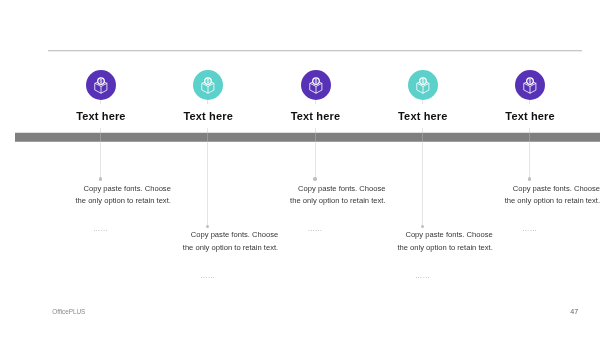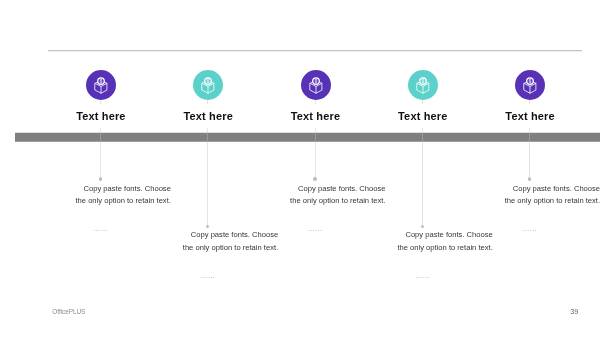--- a/index.html
+++ b/index.html
@@ -152,14 +152,14 @@
         <div class="label"><span>Text here</span></div>
         <div class="body-text" style="top:182.5px;">
           <span class="bl">Copy paste fonts. Choose</span>
           <span class="bl">the only option to retain text.</span>
         </div>
         <div class="ellip" style="top:224.1px;">……</div>
       </div>
     </div>
 
   <div class="footer-left">OfficePLUS</div>
-  <div class="footer-right">39</div>
+  <div class="footer-right">47</div>
 </div>
 
 </body></html>

